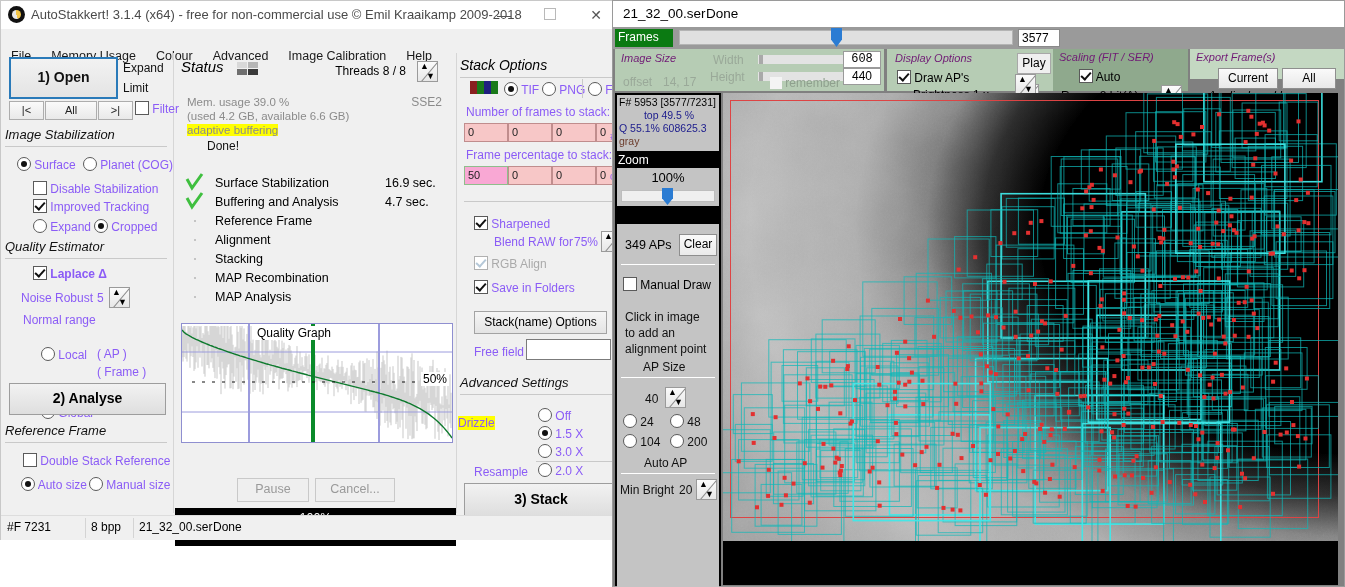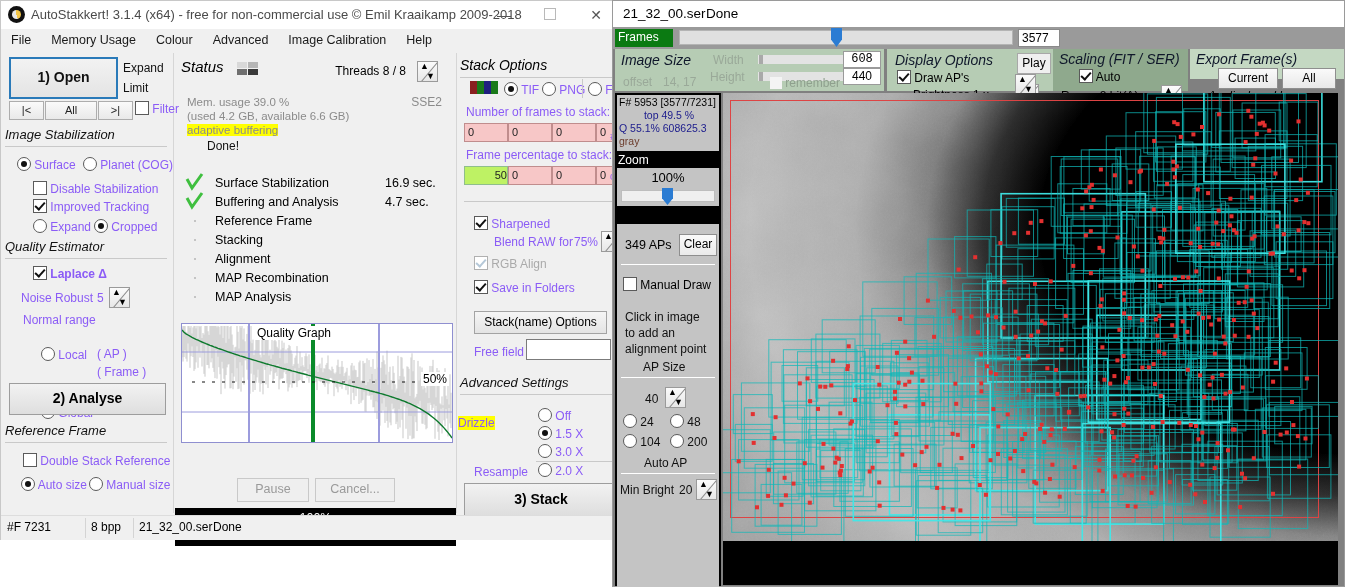--- a/index.html
+++ b/index.html
@@ -10,21 +10,21 @@
   #as-window{position:absolute;left:0;top:0;width:620px;height:540px;background:#f0f0f0;border:1px solid #c8c8c8;box-sizing:border-box;}
   #titlebar{position:relative;height:28px;background:#ffffff;border-bottom:1px solid #e6e6e6;}
   #app-icon{position:absolute;left:7px;top:5px;width:17px;height:17px;border-radius:50%;background:#111;}
   #app-icon:after{content:"";position:absolute;left:4px;top:4px;width:9px;height:9px;border-radius:50%;
     background:conic-gradient(#f3c64a 0 45%, #e8e8e8 45% 100%);}
   #title-text{position:absolute;left:30px;top:6px;font-size:13px;color:#4a4a4a;white-space:nowrap;}
   .winbtn{position:absolute;top:0;width:46px;height:28px;line-height:28px;text-align:center;font-size:14px;color:#555;}
   #btn-min{right:92px;}#btn-max{right:46px;}#btn-close{right:0;}
   #btn-max span{display:inline-block;width:10px;height:10px;border:1px solid #b9b9b9;}
   #menubar{position:absolute;left:0;top:28px;width:100%;height:24px;background:#f0f0f0;}
-  .menu-item{float:left;padding:4px 10px;font-size:12.5px;color:#1a1a1a;}
+  .menu-item{float:left;padding:4px 10px;font-size:12.5px;color:#1a1a1a;margin-top:16px;}
 
   .panel-sep{position:absolute;top:52px;width:1px;background:#d6d6d6;}
 
   
   #col-left{position:absolute;left:0;top:52px;width:172px;height:460px;}
   #open-btn{position:absolute;left:8px;top:4px;width:105px;height:38px;background:linear-gradient(#f2f2f2,#e4e4e4);
     border:2px solid #2a7ab9;text-align:center;line-height:36px;font-weight:bold;font-size:14px;color:#111;}
   .plaintxt{position:absolute;font-size:12px;color:#111;}
   #lbl-expand{left:122px;top:8px;}
   #lbl-limit{left:122px;top:28px;}
@@ -78,21 +78,21 @@
     font-size:12.5px;line-height:18px;padding-top:1px;box-sizing:border-box;}
 
   
   #col-stack{position:absolute;left:457px;top:52px;width:163px;height:460px;}
   #stack-hdr{position:absolute;left:2px;top:4px;font-style:italic;font-size:14px;}
   #fmt-swatch{position:absolute;left:12px;top:28px;width:28px;height:13px;}
   #fmt-swatch i{position:absolute;top:0;width:7px;height:13px;}
   .numrow{position:absolute;height:19px;display:flex;}
   .numcell{width:44px;height:19px;border:1px solid #c08d8d;background:#f7c7c7;box-sizing:border-box;
     font-size:11px;padding:2px 0 0 3px;color:#222;}
-  .numcell.green{background:#bef264;border-color:#8fbe8c;text-align:right;}
+  .numcell.green{background:#f9a8d4;border-color:#8fbe8c;}
   #stackname-btn{position:absolute;left:16px;top:258px;width:131px;height:21px;background:linear-gradient(#f5f5f5,#e4e4e4);
     border:1px solid #a3a3a3;text-align:center;line-height:20px;font-size:12px;}
   #freefield-input{position:absolute;left:68px;top:286px;width:85px;height:21px;background:#fff;border:1px solid #7b7b7b;box-sizing:border-box;}
   #stack-btn{position:absolute;left:6px;top:430px;width:152px;height:31px;background:linear-gradient(#f2f2f2,#dedede);
     border:1px solid #9d9d9d;text-align:center;line-height:30px;font-weight:bold;font-size:14px;}
   .hl-drizzle{background:#ffff00;}
 
   
   #statusbar{position:absolute;left:0;top:514px;width:620px;height:24px;background:#f0f0f0;border-top:1px solid #ddd;}
   #sb-rest{position:absolute;left:620px;top:514px;width:725px;height:24px;background:#f0f0f0;border-top:1px solid #ddd;}
@@ -108,21 +108,21 @@
   #frames-tag{position:absolute;left:2px;top:2px;width:58px;height:18px;background:#0b7a12;color:#fff;font-size:12px;padding:1px 0 0 3px;box-sizing:border-box;}
   #frames-track{position:absolute;left:66px;top:3px;width:334px;height:15px;background:#e0e0e0;border:1px solid #b4b4b4;box-sizing:border-box;}
   #frames-thumb{position:absolute;left:218px;top:1px;width:11px;height:19px;background:#2b7cd3;clip-path:polygon(0 0,100% 0,100% 60%,50% 100%,0 60%);}
   #frames-val{position:absolute;left:405px;top:2px;width:42px;height:18px;background:#fff;border:1px solid #8a8a8a;
     box-sizing:border-box;font-size:12px;padding:1px 0 0 3px;}
 
   #panel-imgsize{position:absolute;left:2px;top:48px;width:269px;height:42px;background:#b6ccb4;}
   #panel-display{position:absolute;left:274px;top:48px;width:166px;height:42px;background:#b6ccb4;}
   #panel-scaling{position:absolute;left:440px;top:48px;width:135px;height:42px;background:#8fa98d;}
   #panel-export{position:absolute;left:577px;top:48px;width:154px;height:30px;background:#c4d8c2;}
-  .gp-hdr{position:absolute;font-style:italic;font-size:14px;color:#0f172a;}
+  .gp-hdr{position:absolute;font-style:italic;font-size:11px;color:#701a75;}
   .dim-lbl{position:absolute;font-size:12px;color:#9aa999;}
   .sl-track{position:absolute;height:9px;background:#e3e3e3;}
   .sl-knob{position:absolute;width:4px;height:9px;background:#a9a9a9;}
   .numbox{position:absolute;background:#fff;border:1px solid #9a9a9a;box-sizing:border-box;font-size:12px;text-align:center;}
   #play-btn{position:absolute;left:404px;top:52px;width:32px;height:19px;background:#efefef;border:1px solid #a8a8a8;
     text-align:center;line-height:18px;font-size:12px;}
   .minibtn{position:absolute;height:19px;background:linear-gradient(#fafafa,#e8e8e8);border:1px solid #8e8e8e;
     text-align:center;line-height:18px;font-size:12px;}
 
   
@@ -309,25 +309,25 @@
           </div>
           <div class="stage-name">Buffering and Analysis</div>
           <div class="stage-time">4.7 sec.</div>
         </div>
         <div class="stage-row">
             <span class="stage-dot"></span>
           <div class="stage-name">Reference Frame</div>
           </div>
         <div class="stage-row">
             <span class="stage-dot"></span>
-          <div class="stage-name">Stacking</div>
+          <div class="stage-name">Alignment</div>
           </div>
         <div class="stage-row">
             <span class="stage-dot"></span>
-          <div class="stage-name">Alignment</div>
+          <div class="stage-name">Stacking</div>
           </div>
         <div class="stage-row">
             <span class="stage-dot"></span>
           <div class="stage-name">MAP Recombination</div>
           </div>
         <div class="stage-row">
             <span class="stage-dot"></span>
           <div class="stage-name">MAP Analysis</div>
           </div>
       </div>

